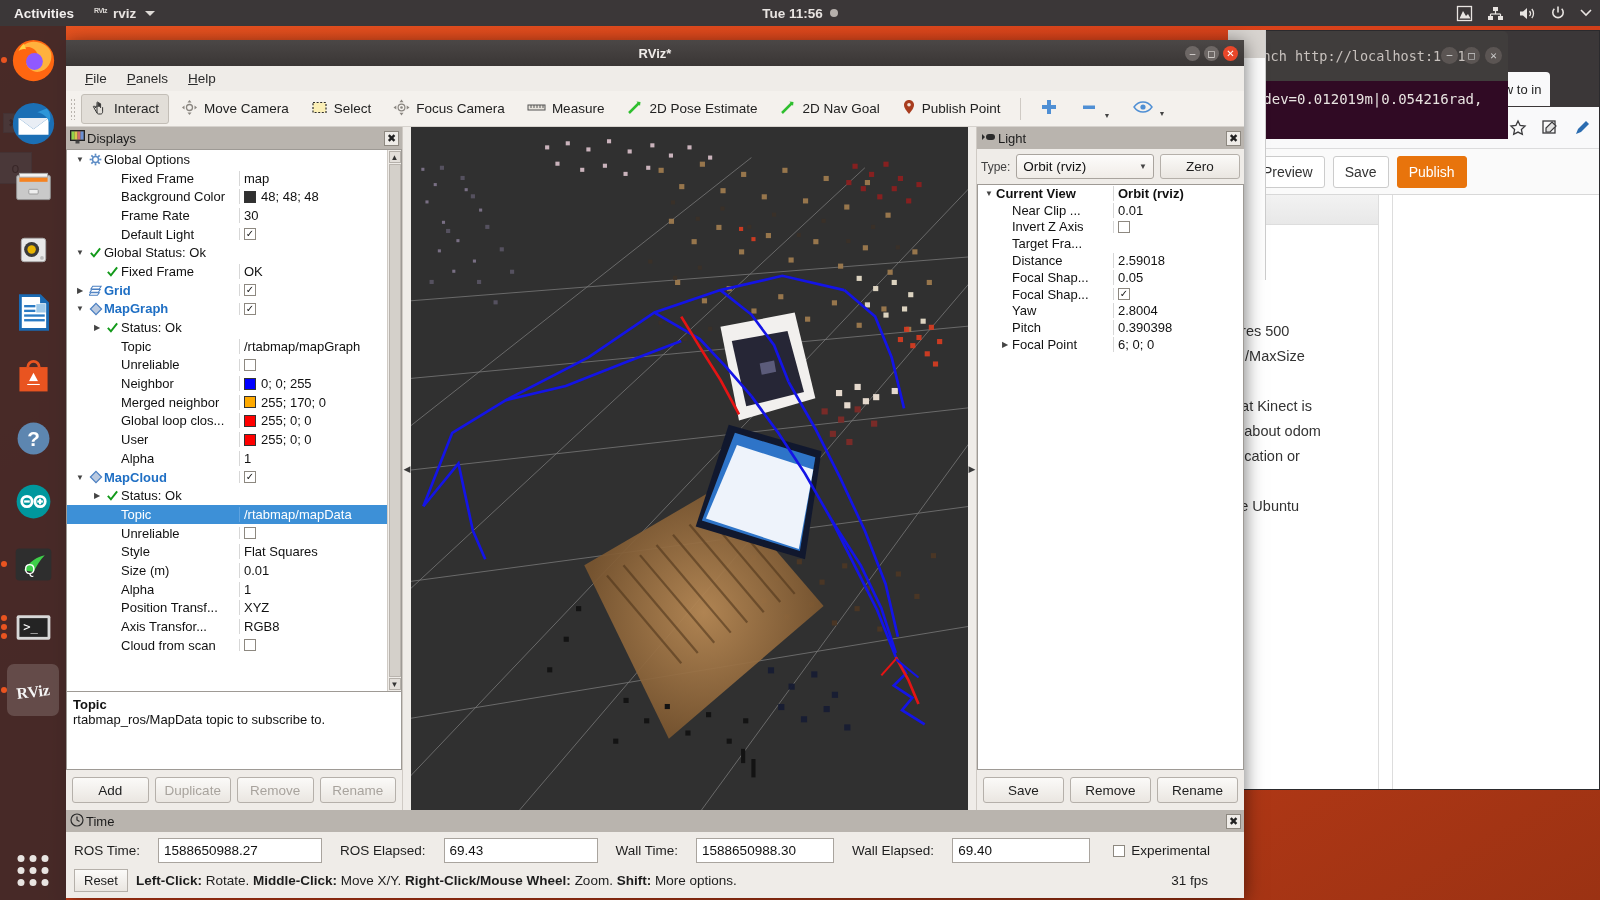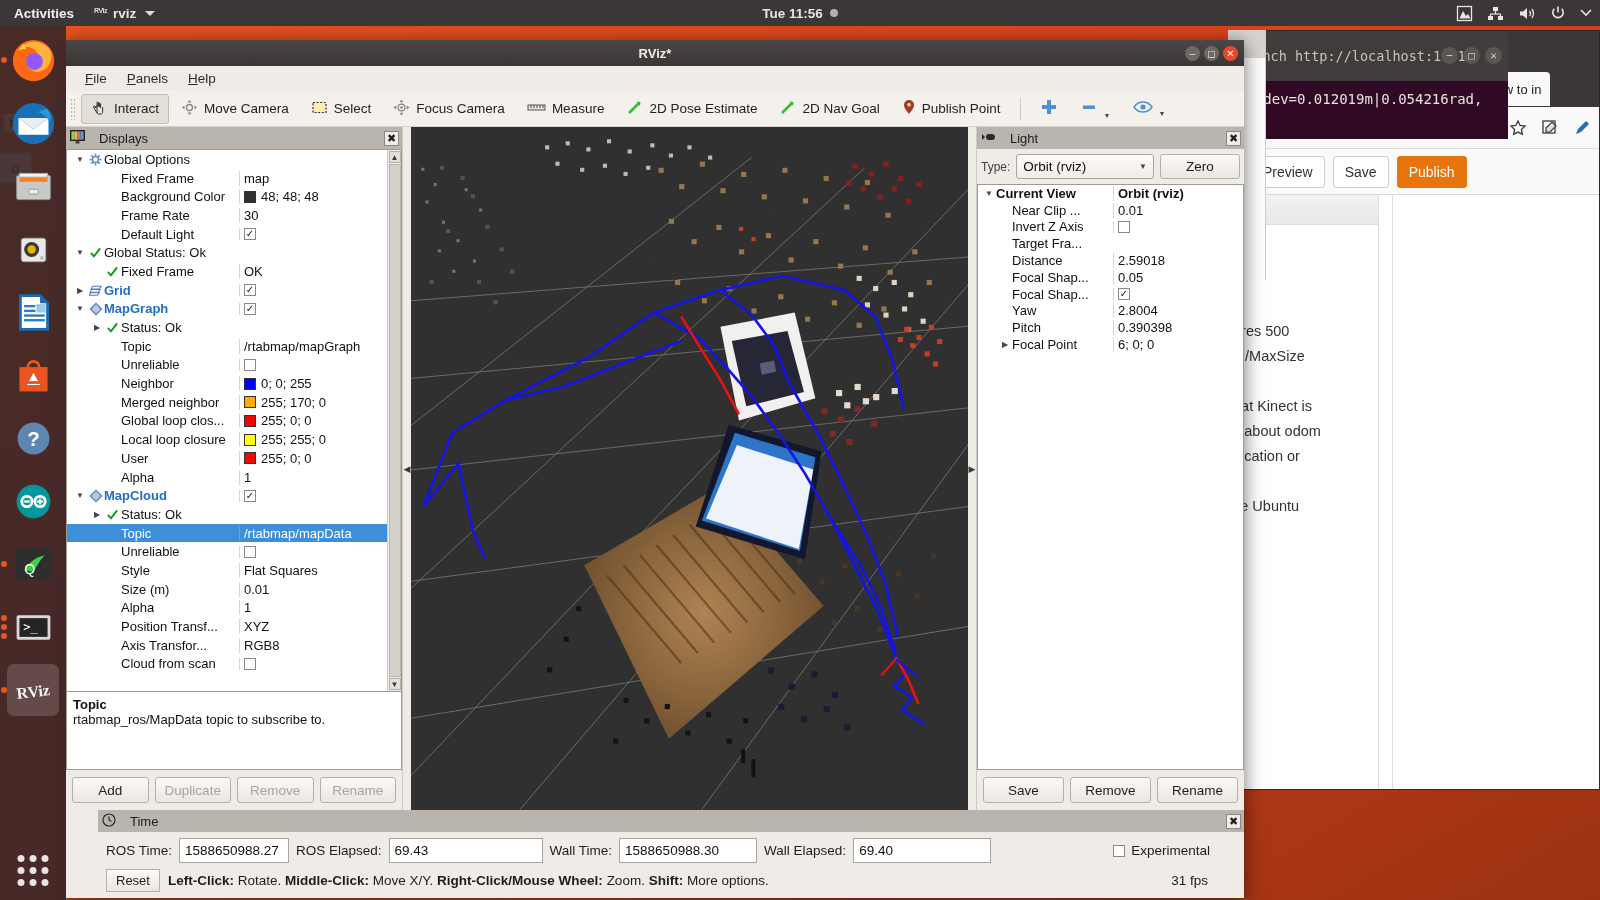--- a/index.html
+++ b/index.html
@@ -176,21 +176,21 @@
   }
   .tb-item.active { background: #e2ded8; border-color: #c3beb7; }
   .tb-sep { width: 1px; height: 22px; background: #cfcac4; margin: 0 7px; }
 
   .rviz-body { flex: 1; display: flex; min-height: 0; }
 
   
   .panel { display: flex; flex-direction: column; background: #efece8; }
   .panel-title {
     height: 22px; background: #b9b4ae; display: flex; align-items: center;
-    gap: 14px; padding: 0 4px; font-size: 13px; color: #1c1c1c; position: relative;
+    gap: 2px; padding: 0 4px; font-size: 13px; color: #1c1c1c; position: relative;
     flex: none;
   }
   .panel-x {
     position: absolute; right: 3px; width: 15px; height: 15px; background: #efece8;
     border: 1px solid #8d8880; font-size: 11px; line-height: 13px; text-align:center;
     color: #222;
   }
 
   
   .displays-panel { width: 337px; flex: none; border-right: 1px solid #cfcac4; }
@@ -247,22 +247,22 @@
           background: linear-gradient(#fbfaf8,#eae6e1); font-size: 13.5px; color:#1d1d1d;
           display:flex;align-items:center;justify-content:center;}
   .views-tree { flex: 1; background: #fff; border: 1px solid #9e9a95; overflow:hidden; }
   .vrow { display:flex; align-items:center; height: 16.8px; font-size: 13px; color:#111; }
   .vname { width: 135px; flex:none; display:flex; align-items:center; overflow:hidden;
            white-space: nowrap; }
   .vval { flex:1; padding-left: 4px; border-left: 1px solid #d7d7d7; white-space:nowrap;
           overflow:hidden; display:flex; align-items:center; }
 
   
-  .time-panel { flex: none; padding-left: 32px; }
-  .time-row { display: flex; align-items: center; gap: 7px; padding: 6px 8px; }
+  .time-panel { flex: none; }
+  .time-row { display: flex; align-items: center; gap: 18px; padding: 6px 8px; }
   .time-lbl { font-size: 13.5px; color: #1d1d1d; white-space: nowrap; }
   .time-in { height: 25px; border: 1px solid #a9a49e; background: #fff;
              font-size: 13.5px; color: #111; display:flex; align-items:center;
              padding: 0 5px; }
   .status-row { display:flex; align-items:center; gap: 8px; padding: 0 8px 6px 8px; }
   .reset-btn { padding: 3px 9px; border: 1px solid #b5b0aa; border-radius: 0;
                background: linear-gradient(#fbfaf8,#eae6e1); font-size: 13px; color:#1d1d1d;}
   .hint { font-size: 13.5px; color: #1d1d1d; }
   .hint b { font-weight: bold; }
   .fps { margin-left: auto; font-size: 13.5px; color: #1d1d1d; padding-right: 28px;}
@@ -751,32 +751,20 @@
               <div class="trow">
                 <div class="tname">
                   <span class="tindent" style="width:23px"></span>
                   <span class="arrow"></span>
                   <span class="ticon"></span>
                   <span class="tlabel">Global loop clos...</span>
                 </div>
                 <div class="tval">
                   <span class="swatch" style="background:#ff0000"></span>
                   <span>255; 0; 0</span>
-                </div>
-              </div>
-              <div class="trow">
-                <div class="tname">
-                  <span class="tindent" style="width:23px"></span>
-                  <span class="arrow"></span>
-                  <span class="ticon"></span>
-                  <span class="tlabel">Local loop closure</span>
-                </div>
-                <div class="tval">
-                  <span class="swatch" style="background:#ffff00"></span>
-                  <span>255; 255; 0</span>
                 </div>
               </div>
               <div class="trow">
                 <div class="tname">
                   <span class="tindent" style="width:23px"></span>
                   <span class="arrow"></span>
                   <span class="ticon"></span>
                   <span class="tlabel">User</span>
                 </div>
                 <div class="tval">
@@ -1351,21 +1339,21 @@
       <div class="panel-title">
         <span><svg width="14" height="14" viewBox="0 0 14 14">
               <circle cx="7" cy="7" r="6" fill="none" stroke="#2b2b2b" stroke-width="1.2"></circle>
               <path d="M7 3.5V7l2.5 1.5" stroke="#2b2b2b" stroke-width="1.2" fill="none"></path>
             </svg></span>
         <span>Time</span>
         <span class="panel-x">✖</span>
       </div>
       <div class="time-row">
         <span class="time-lbl">ROS Time:</span>
-        <div class="time-in" style="width:110px">1588650988.27</div>
+        <div class="time-in" style="width:164px">1588650988.27</div>
         <span class="time-lbl">ROS Elapsed:</span>
         <div class="time-in" style="width:154px">69.43</div>
         <span class="time-lbl">Wall Time:</span>
         <div class="time-in" style="width:138px">1588650988.30</div>
         <span class="time-lbl">Wall Elapsed:</span>
         <div class="time-in" style="width:138px">69.40</div>
         <span style="margin-left:auto;display:flex;align-items:center;gap:6px;padding-right:26px">
           <span class="chk"></span>
           <span class="time-lbl">Experimental</span>
         </span>

